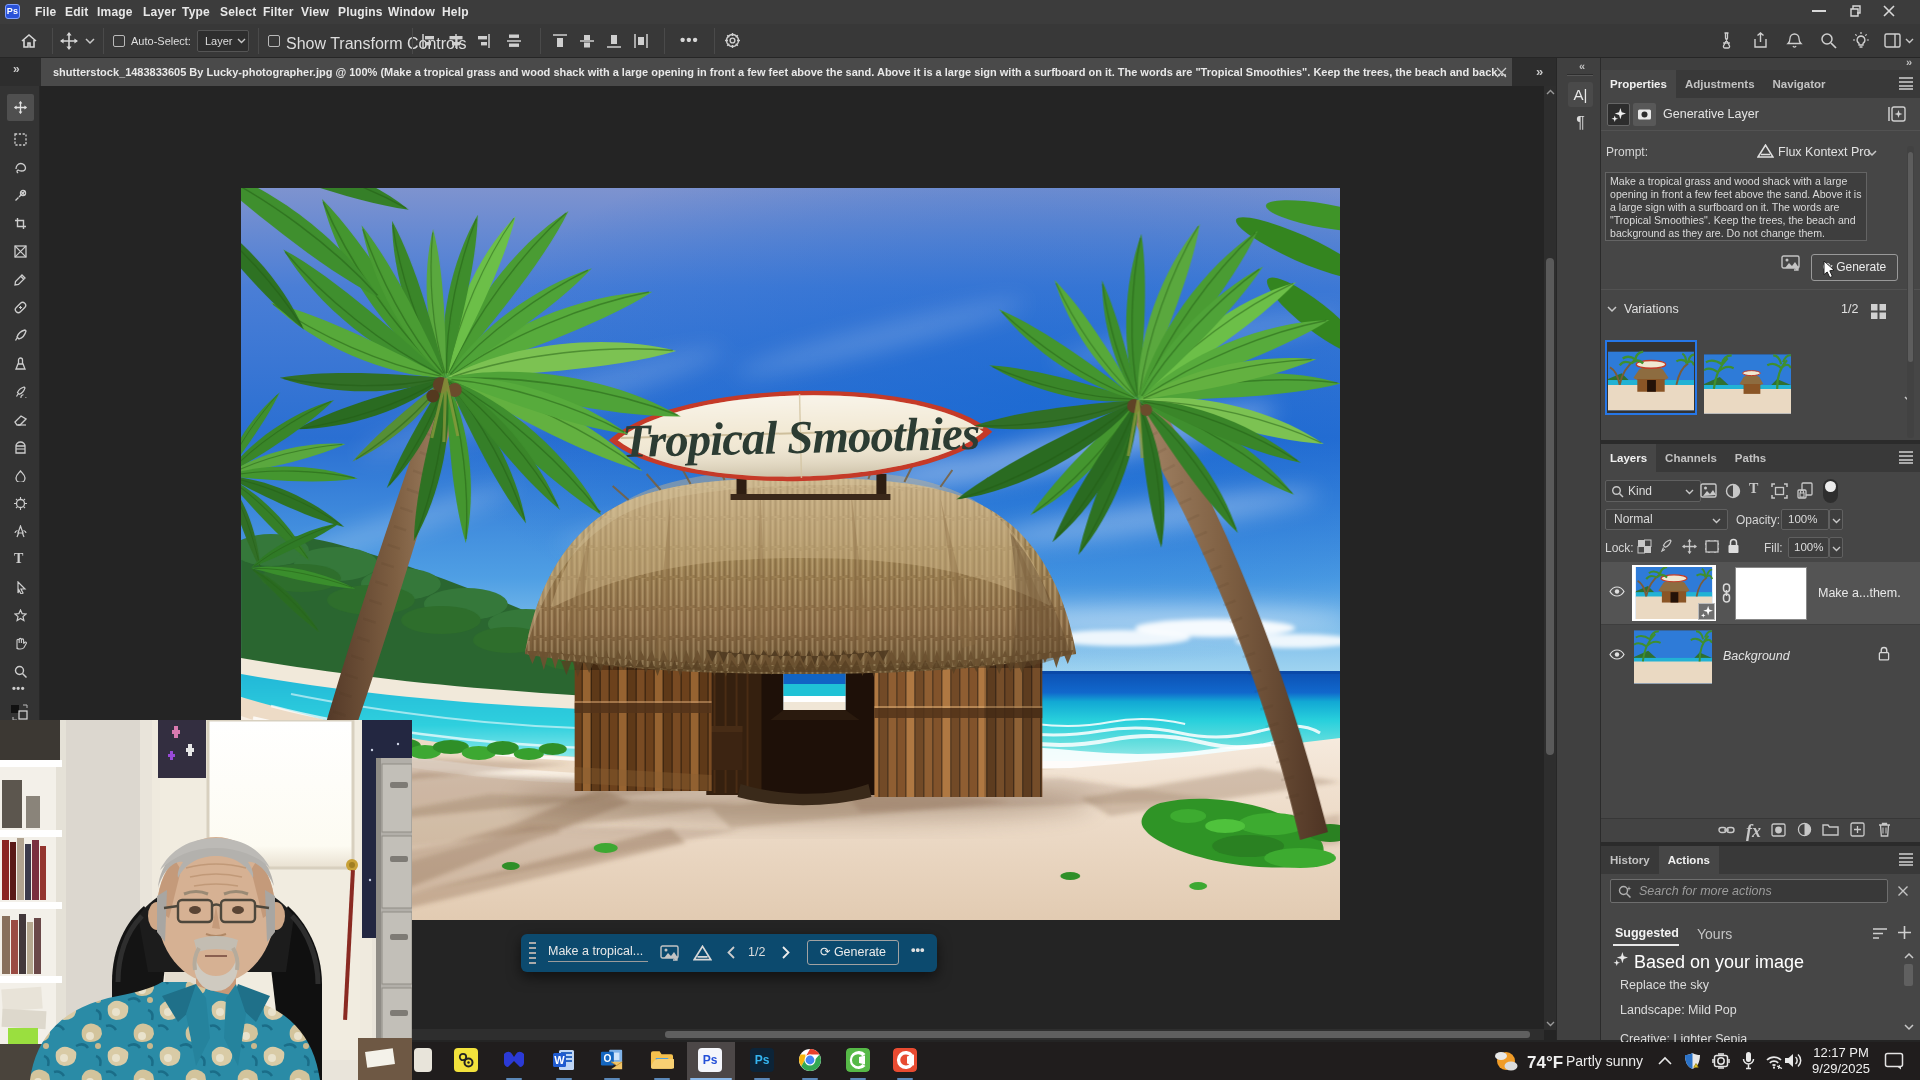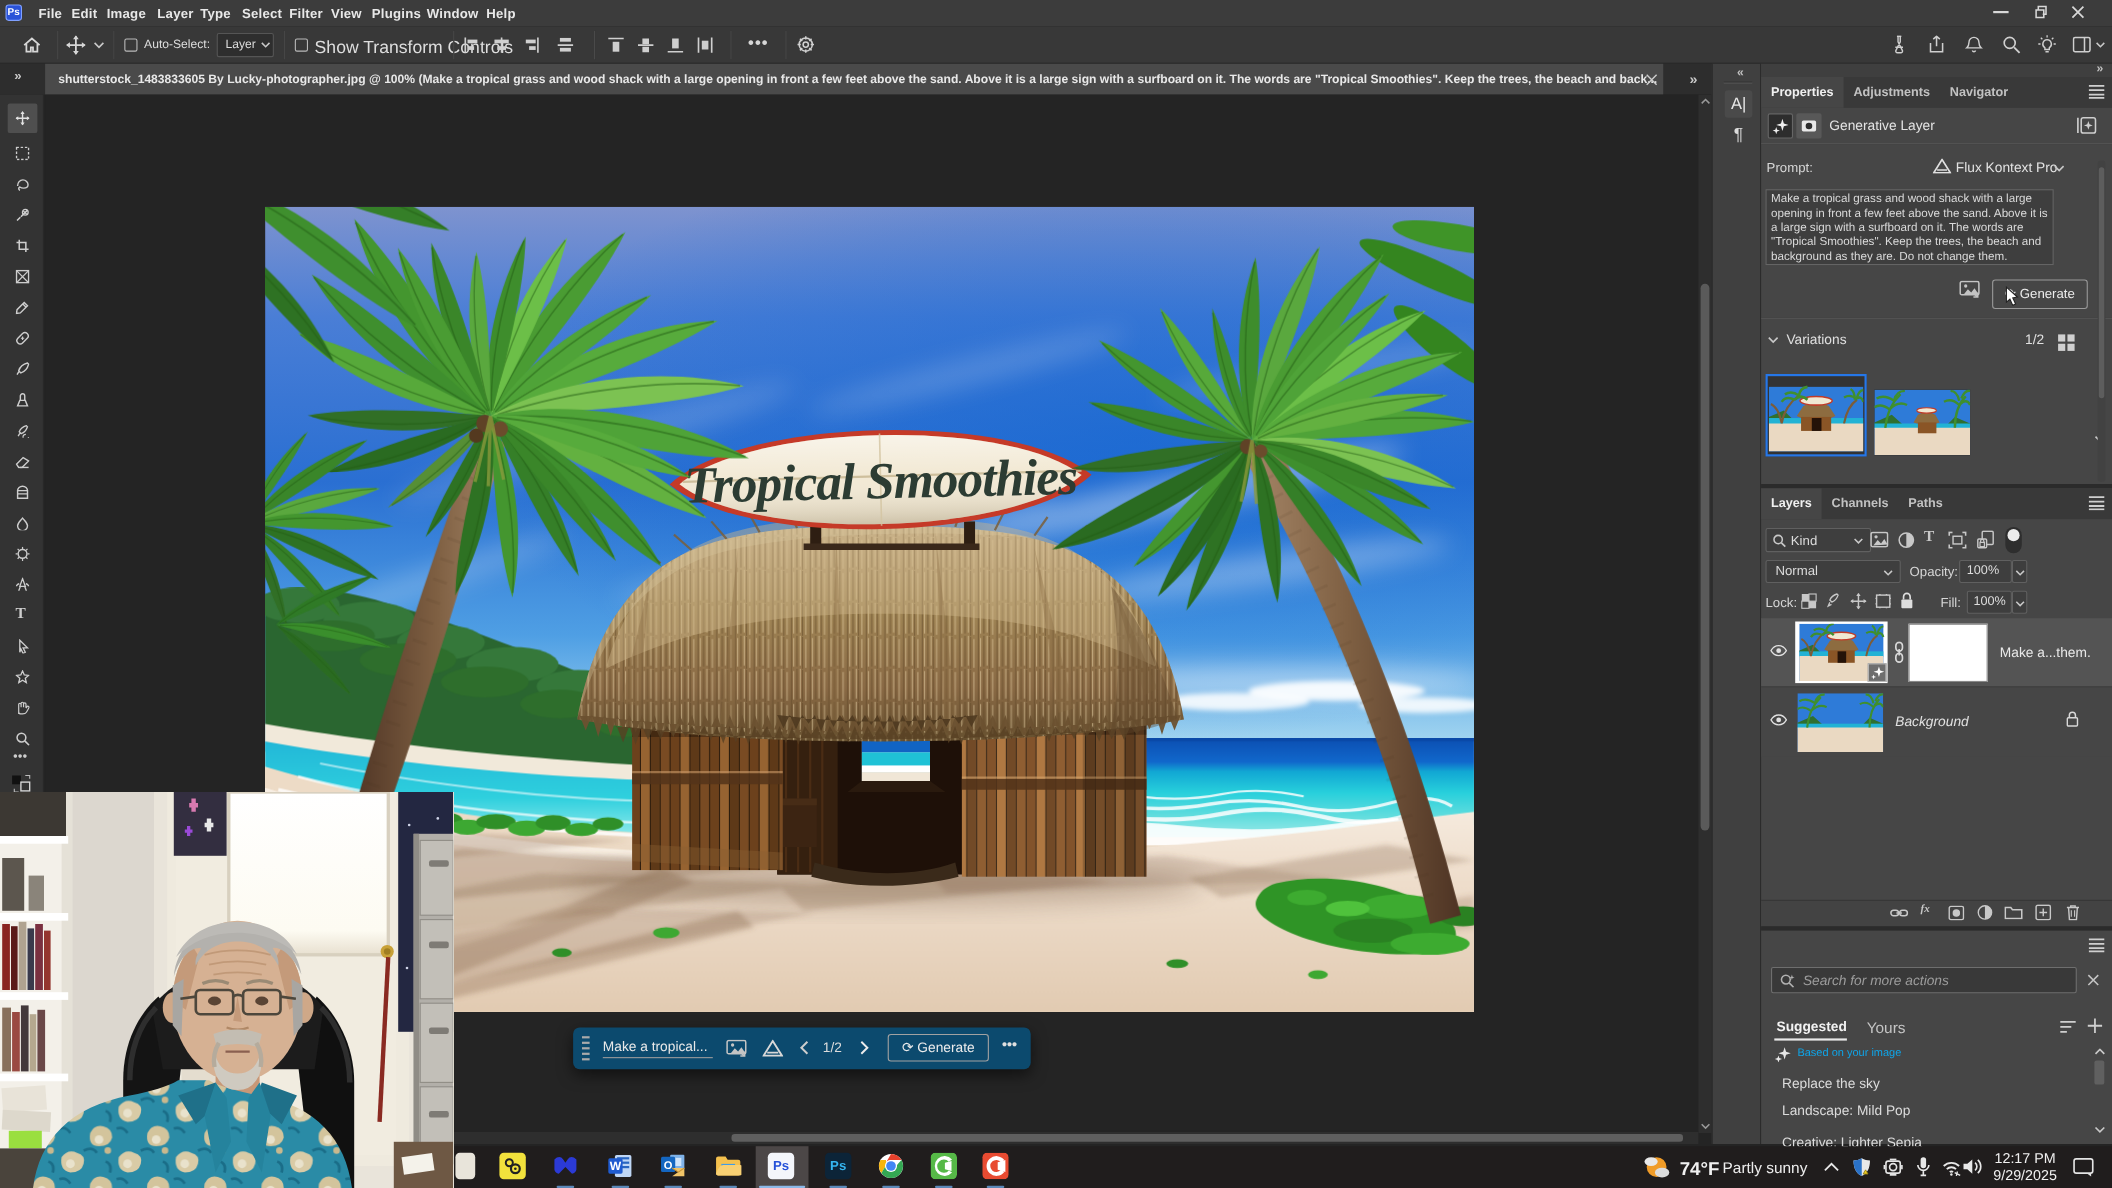--- a/index.html
+++ b/index.html
@@ -828,41 +828,42 @@
   <svg style="position:absolute;left:277px;top:588px" width="12" height="15" viewBox="0 0 13 16">
       <path d="M3.5 7V4.5a3 3 0 016 0V7" fill="none" stroke="#d8d8d8" stroke-width="1.5"></path>
       <rect x="1.5" y="7" width="10" height="8" rx="1" fill="none" stroke="#d8d8d8" stroke-width="1.4"></rect>
     </svg>
   <div style="position:absolute;left:0;top:760px;width:319px;height:24px;background:#434343;border-top:1px solid #373737;"></div>
   <svg style="position:absolute;left:117px;top:765px" width="17" height="14" viewBox="0 0 17 14">
       <rect x="1" y="4.5" width="7" height="5" rx="2.5" fill="none" stroke="#c8c8c8" stroke-width="1.4"></rect>
       <rect x="9" y="4.5" width="7" height="5" rx="2.5" fill="none" stroke="#c8c8c8" stroke-width="1.4"></rect>
       <path d="M6 7h5" stroke="#c8c8c8" stroke-width="1.4"></path>
     </svg>
-  <div style="position:absolute;left:145px;top:763px;color:#c8c8c8;font-size:10px;font-style:italic;font-family:'Liberation Serif',serif;font-weight:700;">fx</div>
+  <div style="position:absolute;left:145px;top:763px;color:#c8c8c8;font-size:18px;font-style:italic;font-family:'Liberation Serif',serif;font-weight:700;">fx</div>
   <svg style="position:absolute;left:170px;top:765px" width="15" height="14" viewBox="0 0 15 14">
       <rect x="1" y="1" width="13" height="12" rx="1.5" fill="none" stroke="#c8c8c8" stroke-width="1.3"></rect>
       <circle cx="7.5" cy="7" r="3.4" fill="#c8c8c8"></circle>
     </svg>
   <svg style="position:absolute;left:196px;top:764px" width="15" height="15" viewBox="0 0 16 16">
       <circle cx="8" cy="8" r="6.5" fill="none" stroke="#c8c8c8" stroke-width="1.3"></circle>
       <path d="M8 1.5a6.5 6.5 0 010 13z" fill="#c8c8c8"></path>
     </svg>
   <svg style="position:absolute;left:221px;top:765px" width="17" height="13" viewBox="0 0 17 13">
       <path d="M1 12V2h5l1.5 2H16v8z" fill="none" stroke="#c8c8c8" stroke-width="1.4"></path>
     </svg>
   <svg style="position:absolute;left:249px;top:764px" width="15" height="15" viewBox="0 0 15 15">
       <rect x="1" y="1" width="13" height="13" rx="1.5" fill="none" stroke="#c8c8c8" stroke-width="1.3"></rect>
       <path d="M7.5 4v7M4 7.5h7" stroke="#c8c8c8" stroke-width="1.3"></path>
     </svg>
   <svg style="position:absolute;left:277px;top:764px" width="13" height="15" viewBox="0 0 13 15">
       <path d="M1 3h11M4.5 3V1.5h4V3M2.5 3l.8 11h6.4l.8-11" fill="none" stroke="#c8c8c8" stroke-width="1.3"></path>
       <path d="M5 5.5v6M8 5.5v6" stroke="#c8c8c8" stroke-width="1"></path>
     </svg>
   <div class="pgap" style="top:784px;"></div>
+  <div class="tabrow" style="top:788px;"><span class="ptab">History</span><span class="ptab on">Actions</span></div>
   <svg style="position:absolute;left:297px;top:794px" width="16" height="14" viewBox="0 0 16 14">
       <path d="M1 2h14M1 6h14M1 10h14M1 13h14" stroke="#cfcfcf" stroke-width="1.6"></path>
     </svg>
   <div style="position:absolute;left:9px;top:821px;width:278px;height:24px;background:#393939;border:1px solid #6e6e6e;border-radius:2px;"></div>
   <svg style="position:absolute;left:17px;top:827px" width="14" height="13" viewBox="0 0 14 13">
       <circle cx="5.5" cy="5.5" r="4" fill="none" stroke="#b0b0b0" stroke-width="1.4"></circle>
       <path d="M8.5 8.5l4 4" stroke="#b0b0b0" stroke-width="1.5"></path>
       <path d="M11 1l.6 1.9L13.5 3.5l-1.9.6L11 6l-.6-1.9L8.5 3.5l1.9-.6z" fill="#b0b0b0"></path>
     </svg>
   <div style="position:absolute;left:38px;top:826px;color:#9c9c9c;font-size:12.5px;font-style:italic;">Search for more actions</div>
@@ -875,21 +876,21 @@
   <svg style="position:absolute;left:271px;top:869px" width="16" height="13" viewBox="0 0 16 13">
       <path d="M1 2h14M1 6.5h10M1 11h6" stroke="#cfcfcf" stroke-width="1.6"></path>
     </svg>
   <svg style="position:absolute;left:296px;top:867px" width="15" height="15" viewBox="0 0 15 15">
       <path d="M7.5 1v13M1 7.5h13" stroke="#cfcfcf" stroke-width="1.6"></path>
     </svg>
   <svg style="position:absolute;left:12px;top:893px" width="15" height="15" viewBox="0 0 16 16">
       <path d="M10 1l1.4 4.6L16 7l-4.6 1.4L10 13 8.6 8.4 4 7l4.6-1.4z" fill="#e8e8e8"></path>
       <path d="M4 9l.9 2.6 2.6.9-2.6.9L4 16l-.9-2.6L.5 12.5l2.6-.9z" fill="#e8e8e8"></path>
     </svg>
-  <div style="position:absolute;left:33px;top:894px;color:#0ea5e9;font-size:10px;">Based on your image</div>
+  <div style="position:absolute;left:33px;top:894px;color:#ffffff;font-size:18px;">Based on your image</div>
   <div style="position:absolute;left:19px;top:920px;color:#dcdcdc;font-size:12.5px;">Replace the sky</div>
   <div style="position:absolute;left:19px;top:945px;color:#dcdcdc;font-size:12.5px;">Landscape: Mild Pop</div>
   <div style="position:absolute;left:19px;top:974px;color:#dcdcdc;font-size:12.5px;">Creative: Lighter Sepia</div>
   <svg style="position:absolute;left:303px;top:895px" width="10" height="7" viewBox="0 0 10 7">
       <path d="M1 5l4-4 4 4" fill="none" stroke="#c8c8c8" stroke-width="1.5"></path>
     </svg>
   <div style="position:absolute;left:303px;top:906px;width:9px;height:22px;background:#606060;border-radius:2px;"></div>
   <svg style="position:absolute;left:303px;top:966px" width="10" height="7" viewBox="0 0 10 7">
       <path d="M1 1l4 4 4-4" fill="none" stroke="#c8c8c8" stroke-width="1.5"></path>
     </svg>

